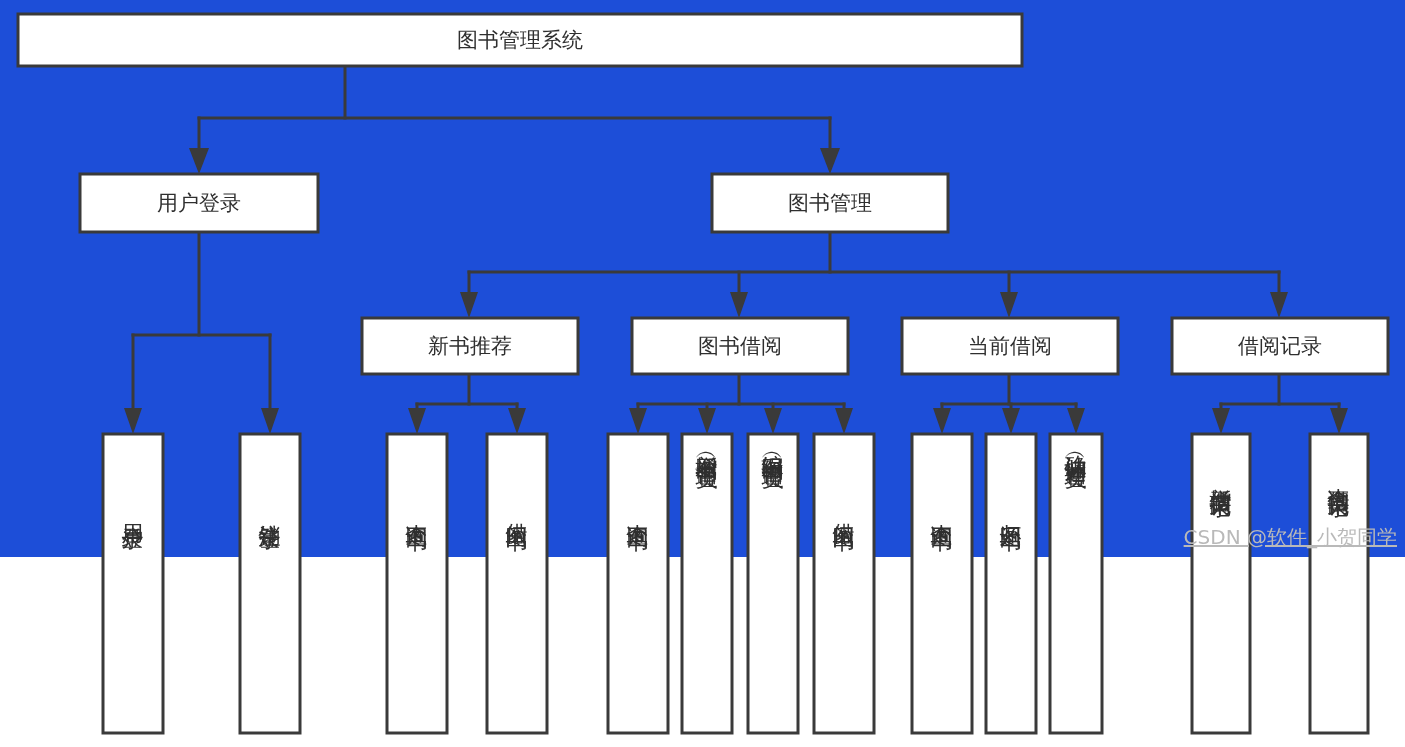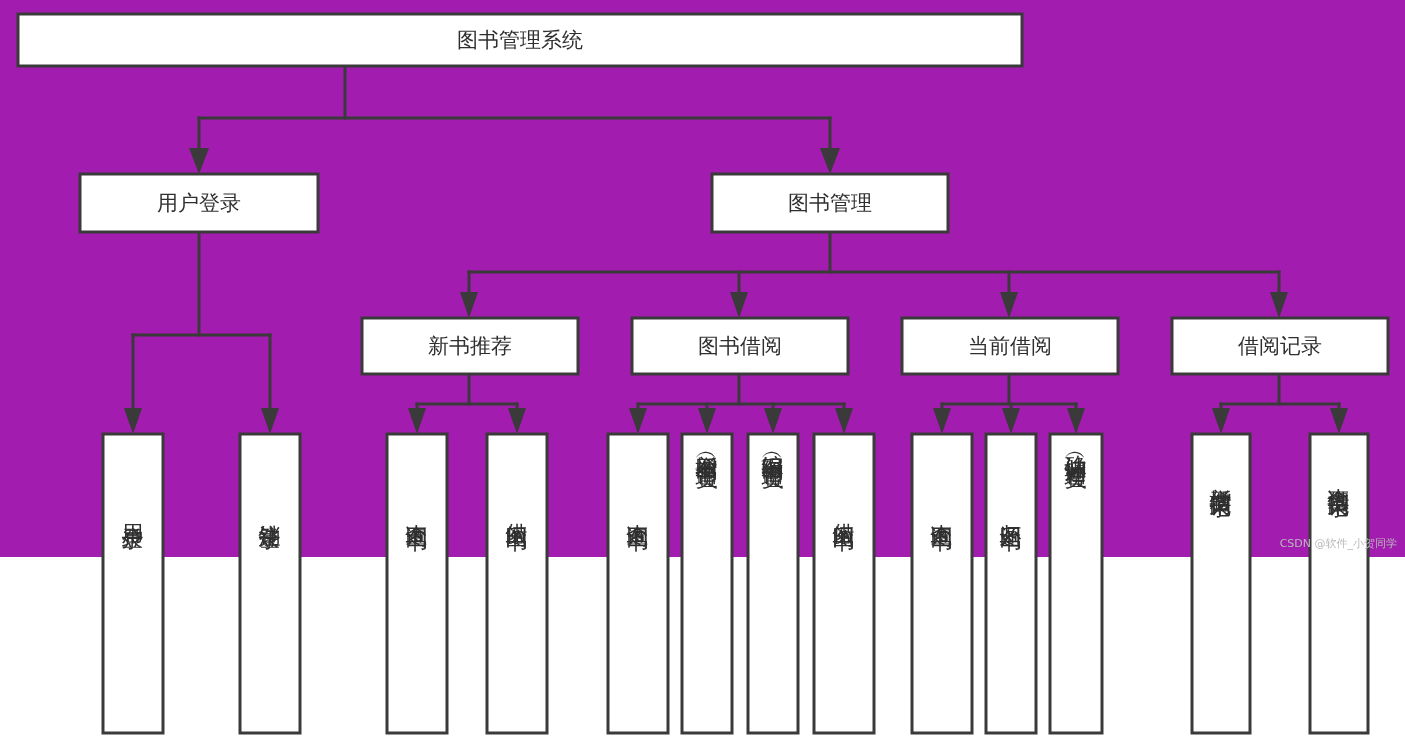--- a/index.html
+++ b/index.html
@@ -11,21 +11,21 @@
     width: 1405px;
     height: 747px;
     font-family: "DejaVu Sans", "Liberation Sans", sans-serif;
     overflow: hidden;
     position: relative;
   }
   #diagram-root {
     position: relative;
     width: 1405px;
     height: 557px;
-    background: #a21caf;
+    background: #1d4ed8;
   }
   svg.canvas {
     position: absolute;
     top: 0;
     left: 0;
     width: 1405px;
     height: 747px;
   }
   .node-box {
     fill: #ffffff;
@@ -56,24 +56,25 @@
     writing-mode: vertical-rl;
     text-orientation: upright;
     text-anchor: middle;
     letter-spacing: 2px;
   }
   .watermark-text {
     position: absolute;
     right: 8px;
     bottom: 6px;
     font-family: "DejaVu Sans", "Liberation Sans", sans-serif;
-    font-size: 11px;
+    font-size: 20px;
     color: #b9b9b9;
     white-space: nowrap;
     user-select: none;
+    text-decoration: underline;
   }
 </style>
 </head>
 <body>
 
 <div id="diagram-root">
 
   <svg class="canvas" viewBox="0 0 1405 747">
 
     <g>

